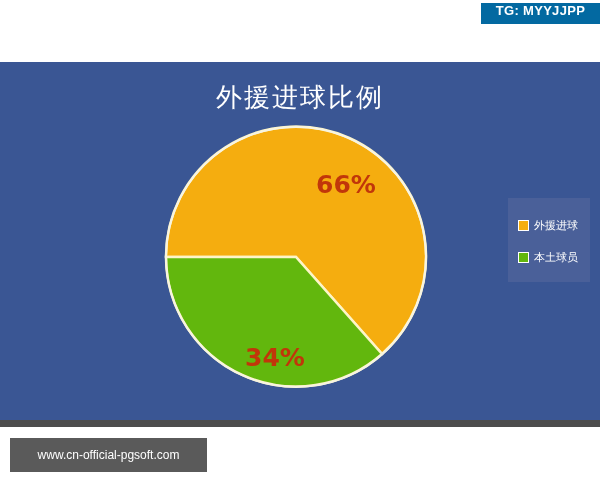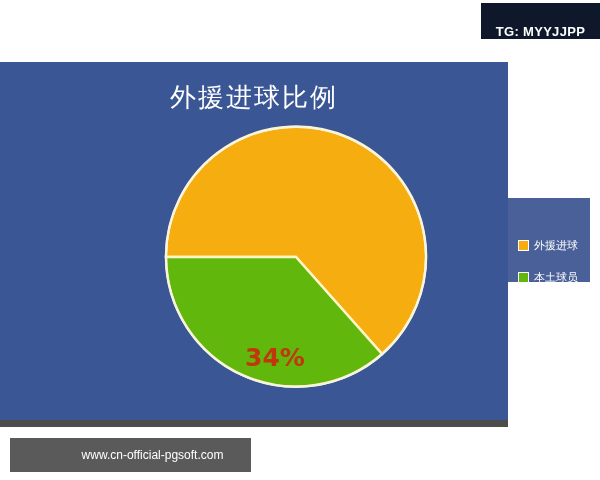--- a/index.html
+++ b/index.html
@@ -14,40 +14,40 @@
     overflow: hidden;
     font-family: "Liberation Sans", "DejaVu Sans", sans-serif;
   }
 
   
   #tg-badge {
     position: absolute;
     left: 481px;
     top: 3px;
     width: 119px;
-    height: 36px;
-    background: #0f172a;
+    height: 21px;
+    background: #0369a1;
     display: flex;
-    align-items: flex-end;
+    align-items: flex-start;
     justify-content: center;
   }
   #tg-badge .txt {
     color: #ffffff;
     font-size: 13px;
     font-weight: bold;
     letter-spacing: 0.3px;
     white-space: nowrap;
   }
 
   
   #chart-panel {
     position: absolute;
     left: 0px;
     top: 62px;
-    width: 508px;
+    width: 600px;
     height: 358px;
     background: #3a5694;
     border-bottom: 7px solid #4d4d4d;
     box-sizing: content-box;
   }
 
   #chart-title {
     position: absolute;
     left: 0;
     top: 18px;
@@ -89,21 +89,20 @@
     width: 82px;
     height: 84px;
     background: #4a6099;
   }
   .legend-item {
     position: absolute;
     left: 10px;
     display: flex;
     align-items: center;
     gap: 5px;
-    margin-top: 20px;
   }
   #legend-item-foreign { top: 20px; }
   #legend-item-local   { top: 52px; justify-content: flex-end; }
   .legend-swatch {
     width: 9px;
     height: 9px;
     border: 1px solid #ffffff;
     flex: 0 0 auto;
   }
   .legend-label {
@@ -117,21 +116,20 @@
   #watermark {
     position: absolute;
     left: 10px;
     top: 438px;
     width: 197px;
     height: 34px;
     background: #5a5a5a;
     display: flex;
     align-items: center;
     justify-content: center;
-    padding-left: 44px;
   }
   #watermark .txt {
     color: #ffffff;
     font-size: 12px;
     white-space: nowrap;
   }
 </style>
 </head>
 <body>
 
@@ -146,20 +144,21 @@
   <div id="pie-wrap">
     <svg id="pie-svg" width="264" height="264" viewBox="0 0 264 264">
 
       <path fill="#f5ad0f" stroke="#fdf5c8" stroke-width="2.5" d="M 132 132 L 2 132 A 130 130 0 1 1 218 229 Z"></path>
 
       <path fill="#62b70d" stroke="#fdf5c8" stroke-width="2.5" d="M 132 132 L 218 229 A 130 130 0 0 1 2 132 Z"></path>
 
       <circle cx="132" cy="132" r="130" fill="none" stroke="#f7f4e2" stroke-width="2"></circle>
     </svg>
 
+    <span class="slice-label" id="label-foreign">66%</span>
     <span class="slice-label" id="label-local">34%</span>
   </div>
 
   <div id="legend">
     <div class="legend-item" id="legend-item-foreign">
       <span class="legend-swatch" style="background:#f5ad0f"></span>
       <span class="legend-label">外援进球</span>
     </div>
     <div class="legend-item" id="legend-item-local">
       <span class="legend-swatch" style="background:#62b70d"></span>

